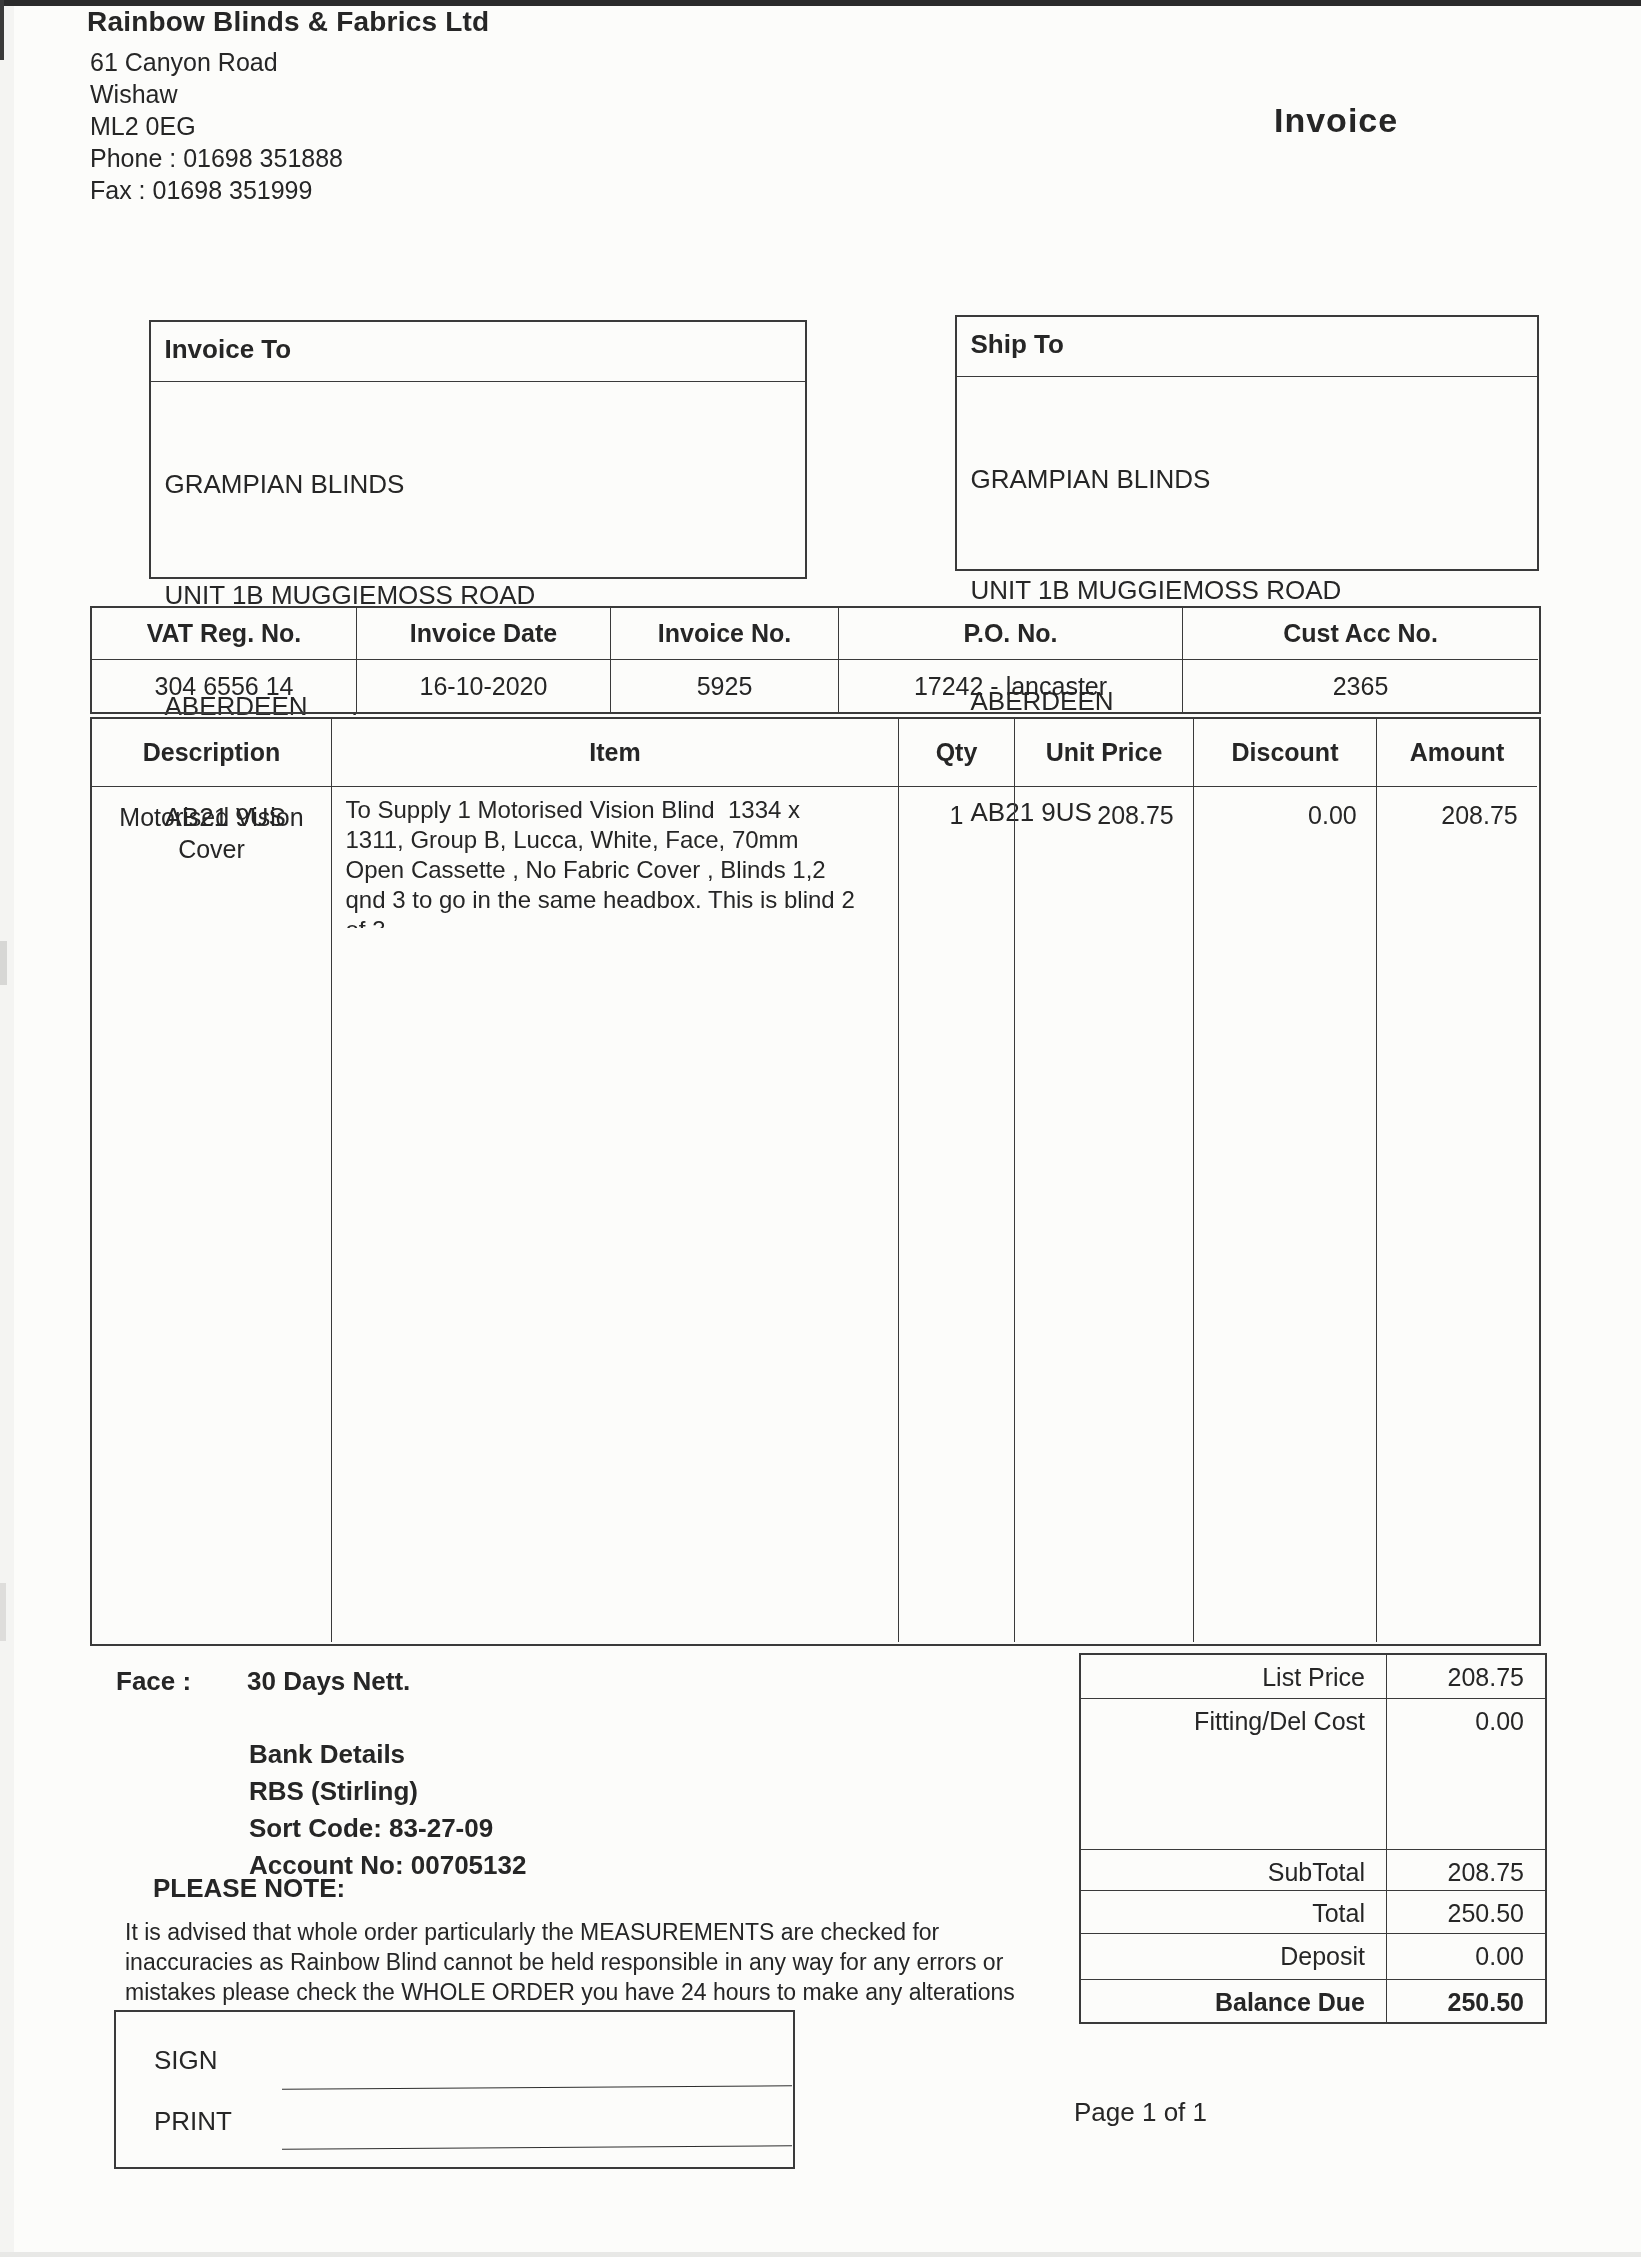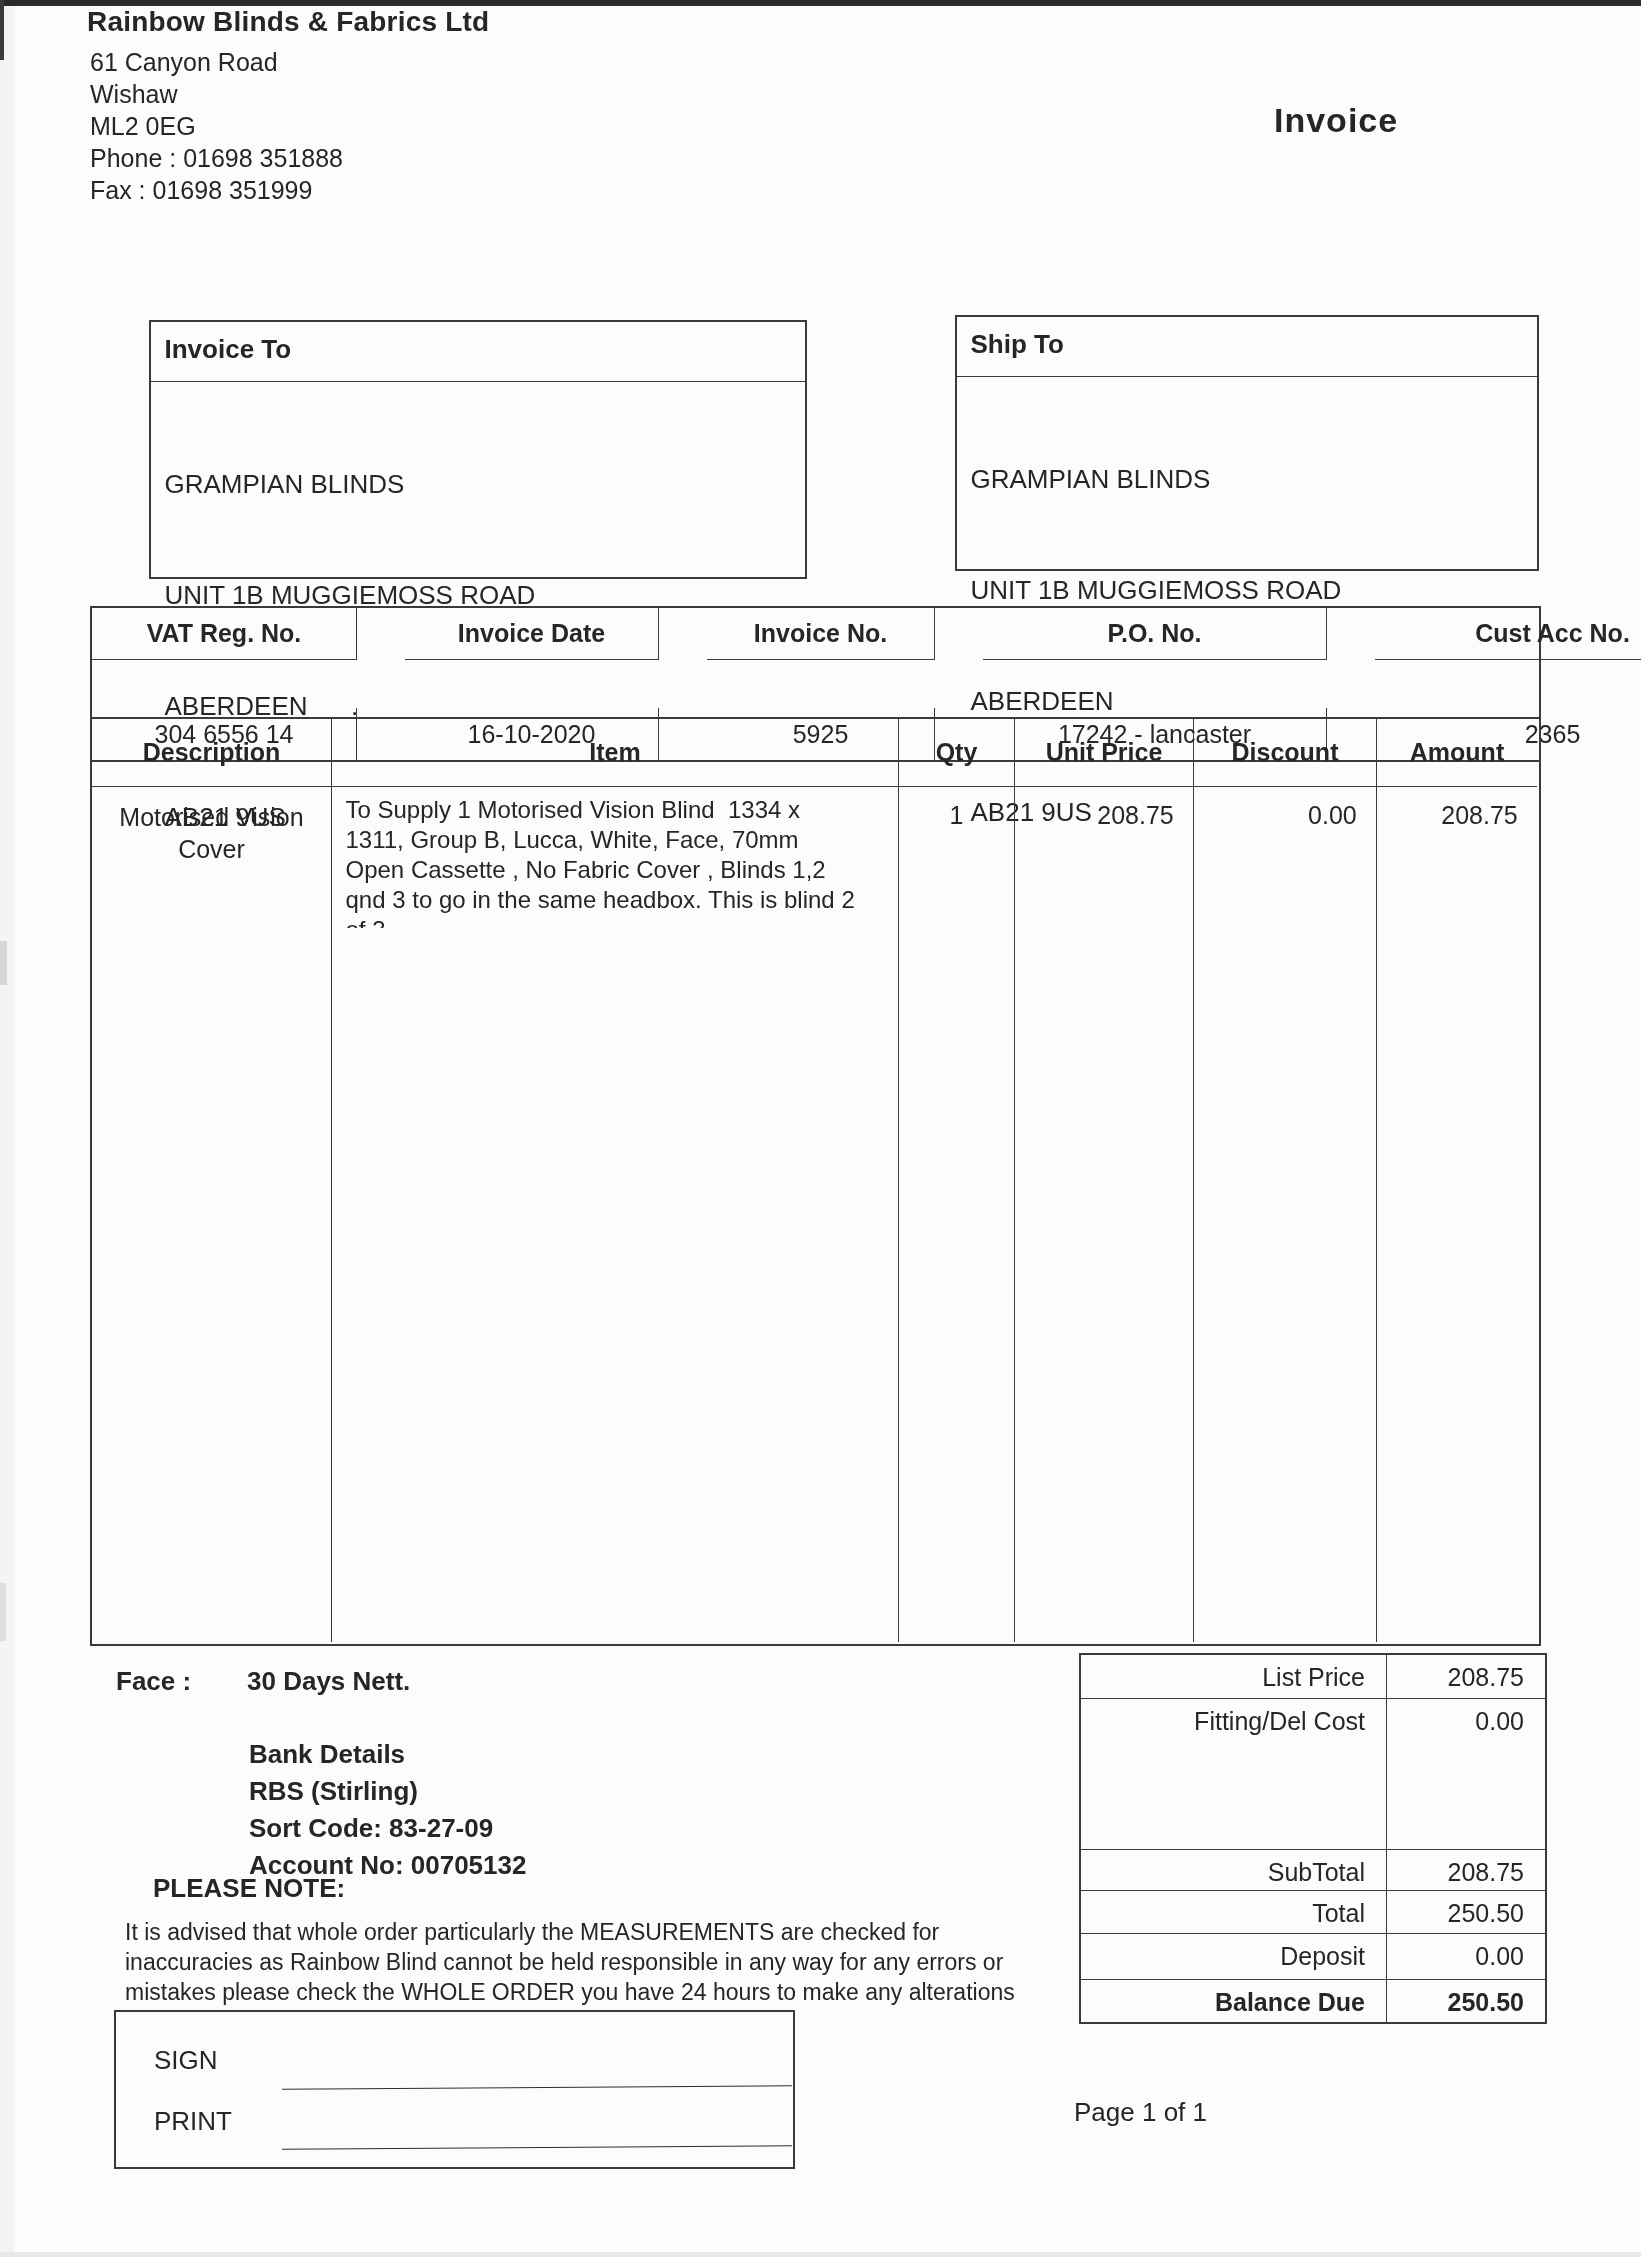--- a/index.html
+++ b/index.html
@@ -28,21 +28,21 @@
   .doc-title{left:1274px;top:101px;font-size:34px;font-weight:700;letter-spacing:1px;}
 
   
   .addr-box{border:2.9px solid #3a3a3a;background:transparent;}
   .invoice-to-box{left:149px;top:320px;width:658px;height:259px;}
   .ship-to-box{left:955px;top:315px;width:584px;height:256px;}
   .addr-box .box-label{font-size:26px;font-weight:700;padding:11.6px 0 0 13.5px;height:60px;border-bottom:1.9px solid #3a3a3a;}
   .addr-box .box-lines{padding:9.7px 0 0 13.5px;font-size:26px;line-height:37px;white-space:pre;}
 
   
-  .meta-table{left:90px;top:606px;width:1451px;border:2.9px solid #3a3a3a;display:grid;grid-template-columns:265px 254px 228px 344px 355px;gap:48px;}
+  .meta-table{left:90px;top:606px;width:1451px;border:2.9px solid #3a3a3a;display:grid;grid-template-columns:265px 254px 228px 344px 355px;}
   .meta-cell{display:flex;align-items:center;justify-content:center;height:52px;border-right:1.9px solid #3a3a3a;font-size:25px;}
   .meta-cell.last{border-right:none;}
   .meta-cell.hdr{font-weight:700;border-bottom:1.9px solid #3a3a3a;}
 
   
   .items-table{left:90px;top:717px;width:1451px;height:929px;border:2.9px solid #3a3a3a;}
   .items-grid{display:grid;grid-template-columns:240px 567px 116px 179px 183px 160px;}
   .items-head .cell{display:flex;align-items:center;justify-content:center;height:68px;font-size:25px;font-weight:700;border-right:1.9px solid #3a3a3a;border-bottom:1.9px solid #3a3a3a;}
   .items-body .cell{height:855px;border-right:1.9px solid #3a3a3a;font-size:25px;}
   .items-table .cell:nth-child(6){border-right:none;}

